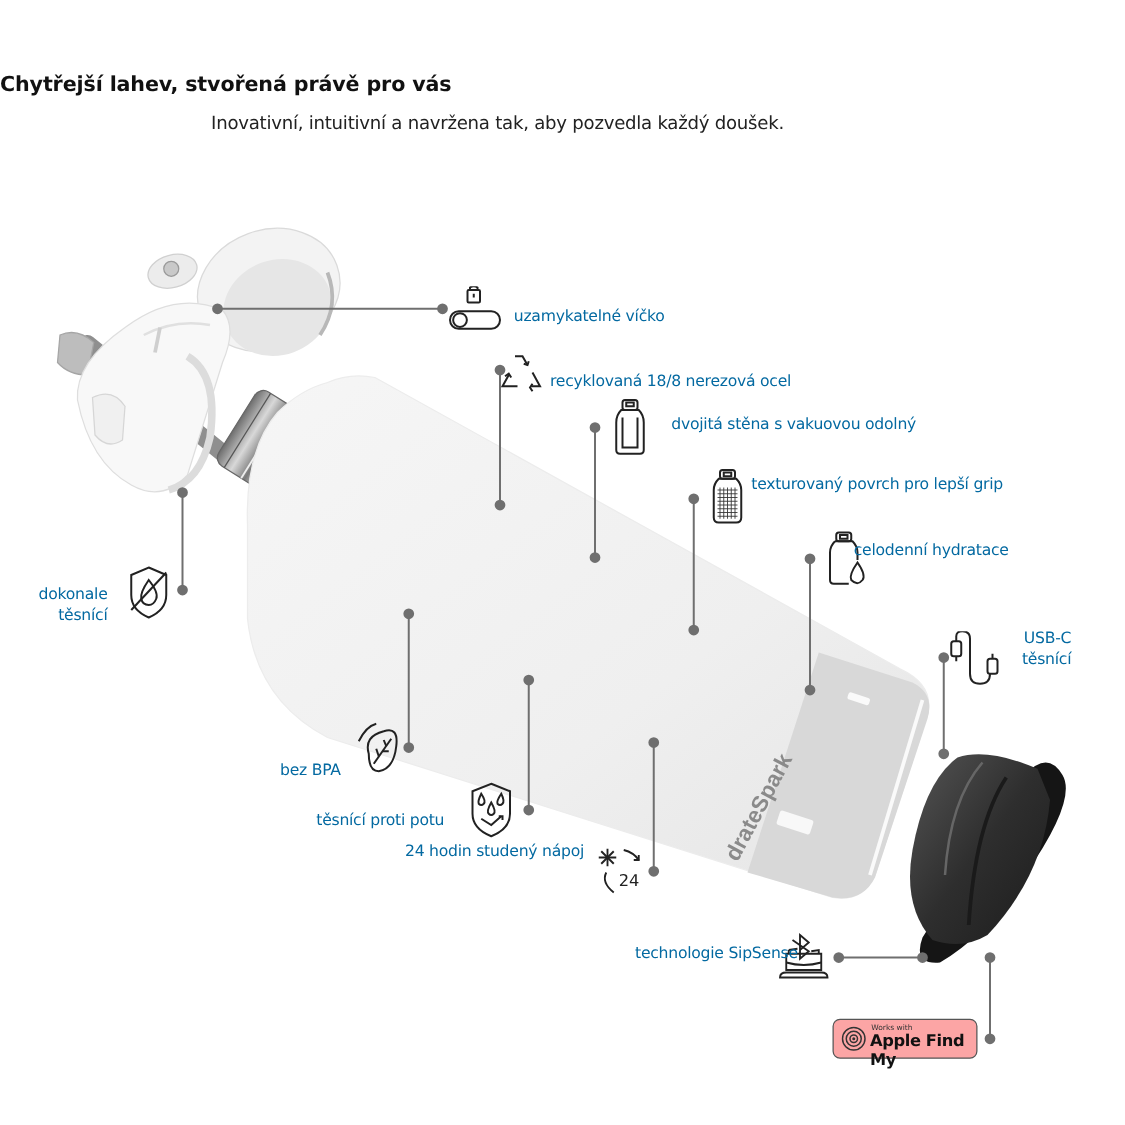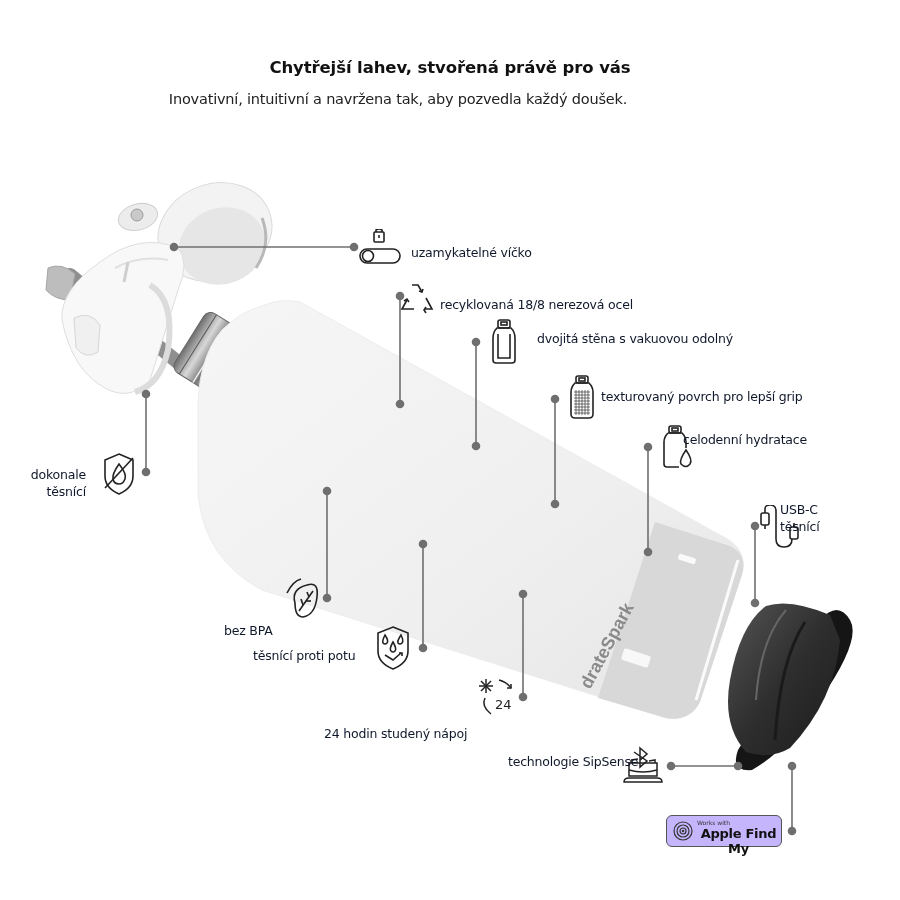--- a/index.html
+++ b/index.html
@@ -1,27 +1,27 @@
 <!DOCTYPE html>
 <html><head>
 <meta charset="utf-8">
 <style>
   html, body { margin: 0; padding: 0; background: #ffffff; }
   body { width: 900px; height: 900px; position: relative; overflow: hidden;
          font-family: "DejaVu Sans", "Liberation Sans", sans-serif; color: #222; }
-  .title { position: absolute; left: 0; width: 900px; top: 58px; text-align: center;
+  .title { position: absolute; left: 0; width: 900px; top: 58px; text-align: left;
            font-weight: bold; font-size: 16.5px; color: #111; letter-spacing: -0.1px; }
   .subtitle { position: absolute; left: 0; width: 796px; top: 91px; text-align: center;
               font-size: 14.5px; color: #222; letter-spacing: -0.2px; }
   .scene { position: absolute; left: 0; top: 0; width: 900px; height: 900px; }
-  .label { position: absolute; font-size: 12.5px; color: #0f172a; letter-spacing: -0.2px; white-space: nowrap; line-height: 17px; }
-  .label.right { }
+  .label { position: absolute; font-size: 12.5px; color: #0369a1; letter-spacing: -0.2px; white-space: nowrap; line-height: 17px; }
+  .label.right { text-align: right; }
   .icon { position: absolute; }
   .badge { position: absolute; left: 666px; top: 815px; width: 116px; height: 32px;
-           border: 1.5px solid #555; border-radius: 6px; background: #c4b5fd; box-sizing: border-box; text-align: center; }
+           border: 1.5px solid #555; border-radius: 6px; background: #fca5a5; box-sizing: border-box; }
   .badge .small { position: absolute; left: 30px; top: 3px; font-size: 6px; color: #333; }
   .badge .big { position: absolute; left: 29px; top: 10px; font-size: 13px; color: #111; font-weight: bold; letter-spacing: -0.3px; }
 </style>
 </head>
 <body>
 
 <div class="title">Chytřejší lahev, stvořená právě pro vás</div>
 <div class="subtitle">Inovativní, intuitivní a navržena tak, aby pozvedla každý doušek.</div>
 
 <svg class="scene" viewBox="0 0 900 900" xmlns="http://www.w3.org/2000/svg">
@@ -254,33 +254,33 @@
       <path d="M28 15 L34 14 V17"></path>
     <path d="M8 17 H36 V30 H8 Z"></path>
       <path d="M8 24 Q22 28 36 24"></path>
     <path d="M3 36 Q3 32 8 32 H36 Q41 32 41 36 H3 Z"></path>
   </g>
 </svg>
 
 <div class="label" style="left:411px;top:244px">uzamykatelné víčko</div>
 <div class="label" style="left:440px;top:296px">recyklovaná 18/8 nerezová ocel</div>
 <div class="label" style="left:537px;top:330px">dvojitá stěna s vakuovou odolný</div>
-<div class="label" style="left:601px;top:388px">texturovaný  povrch pro lepší grip</div>
+<div class="label" style="left:601px;top:378px">texturovaný  povrch pro lepší grip</div>
 <div class="label" style="left:683px;top:431px">celodenní hydratace</div>
 <div class="label right" style="left:780px;top:501px;width:77px">
   <div>USB-C</div>
   <div>těsnící</div>
 </div>
 <div class="label" style="left:22px;top:466px;text-align:right;width:64px">
   <div>dokonale</div>
   <div>těsnící</div>
 </div>
-<div class="label" style="left:224px;top:622px">bez BPA</div>
+<div class="label" style="left:224px;top:607px">bez BPA</div>
 <div class="label" style="left:253px;top:647px">těsnící proti potu</div>
-<div class="label" style="left:324px;top:725px">24 hodin studený nápoj</div>
+<div class="label" style="left:324px;top:672px">24 hodin studený nápoj</div>
 <div class="label" style="left:508px;top:753px">technologie SipSense</div>
 
 <div class="badge">
   <svg style="position:absolute;left:6px;top:5px" width="20" height="20" viewBox="0 0 20 20">
     <g fill="none" stroke="#333" stroke-width="1.2">
       <circle cx="10" cy="10" r="9"></circle>
         <circle cx="10" cy="10" r="6"></circle>
         <circle cx="10" cy="10" r="3"></circle>
     </g>
     <circle cx="10" cy="10" r="1.2" fill="#333"></circle>

